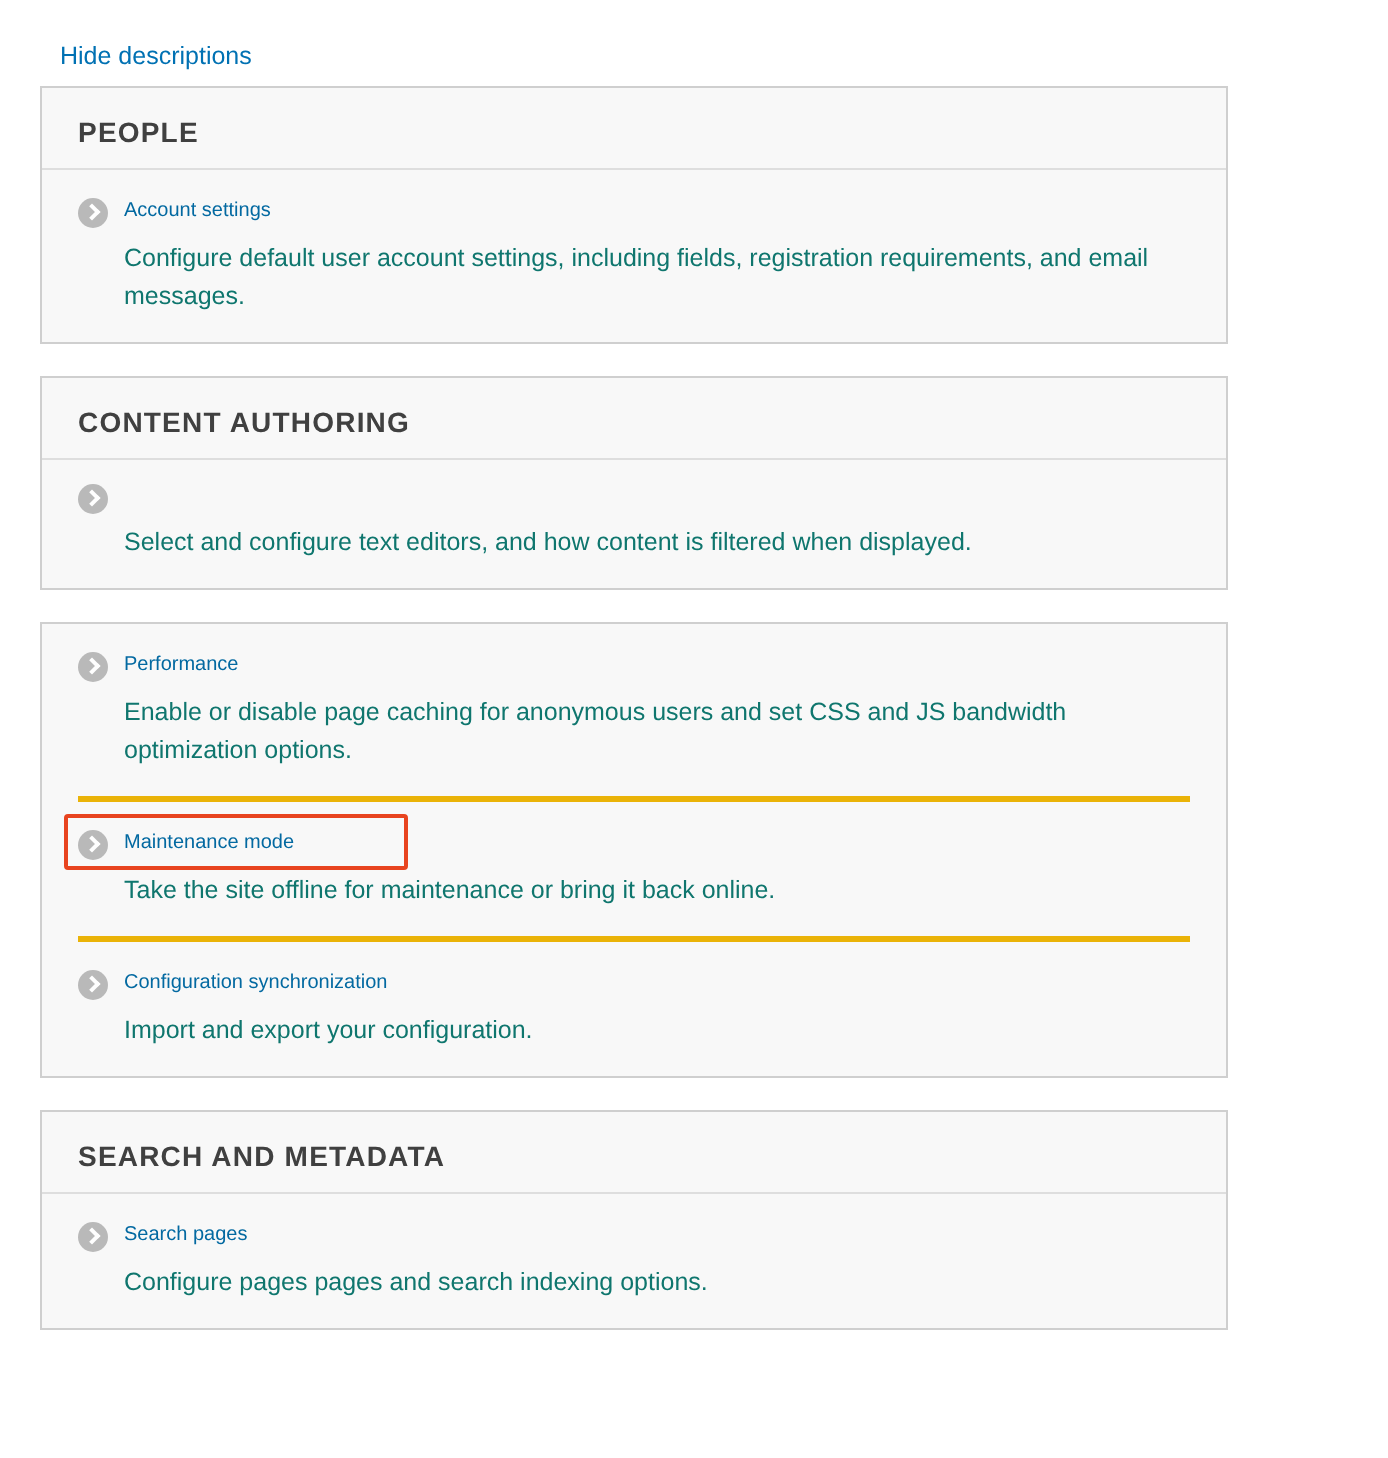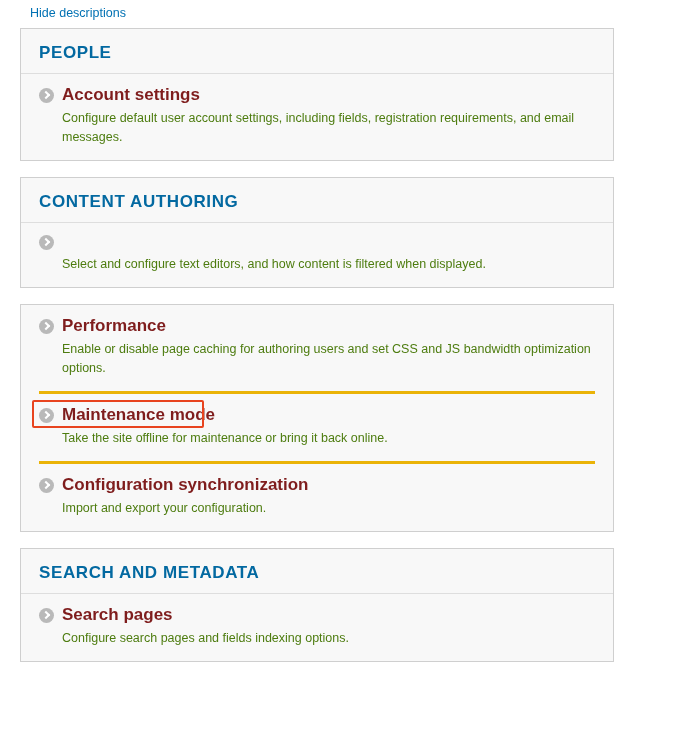--- a/index.html
+++ b/index.html
@@ -13,45 +13,45 @@
     font-family: "Liberation Sans", sans-serif;
     font-size: 13px;
     color: #333333;
     overflow: hidden;
     position: relative;
   }
   .page {
     width: 634px;
     height: 729px;
     box-sizing: border-box;
-    padding: 0 20px;
+    padding: 15px 20px;
     position: relative;
     overflow: hidden;
     border-radius: 14px;
   }
   .toggle-descriptions {
     padding: 6px 10px 8px 10px;
     font-size: 12.5px;
   }
   .toggle-descriptions a {
     color: #0071b3;
     text-decoration: none;
     cursor: pointer;
   }
   .panel {
     border: 1px solid #cfcfcf;
     background: #f8f8f8;
     margin-bottom: 16px;
     box-sizing: border-box;
   }
   .panel-title {
-    font-size: 17px;
+    font-size: 14px;
     font-weight: bold;
     letter-spacing: 0.6px;
-    color: #0369a1;
+    color: #404040;
     text-transform: uppercase;
     padding: 14px 18px 10px 18px;
     border-bottom: 1px solid #dedede;
     margin: 0 0 0 0;
   }
   .panel-body {
     padding: 0 18px;
   }
   .item {
     padding: 12px 0 13px 0;
@@ -80,32 +80,32 @@
     position: absolute;
     left: 4px;
     top: 4px;
     width: 4px;
     height: 4px;
     border-right: 2px solid #ffffff;
     border-bottom: 2px solid #ffffff;
     transform: rotate(-45deg);
   }
   .item-link {
-    color: #7f1d1d;
-    font-size: 17px;
-    font-weight: bold;
+    color: #0369a1;
+    font-size: 10px;
+    font-weight: normal;
     text-decoration: none;
     cursor: pointer;
     line-height: 18px;
   }
   .item-desc {
     margin: 5px 0 0 23px;
     font-size: 12.5px;
     line-height: 19px;
-    color: #4d7c0f;
+    color: #0f766e;
     max-width: 600px;
   }
   .highlight-box {
     position: absolute;
     left: -7px;
     top: -6px;
     right: auto;
     width: 172px;
     height: 28px;
     border: 2px solid #e8441f;
@@ -160,21 +160,21 @@
   </div>
 
   <div class="panel">
     <div class="panel-body">
 
       <div class="item">
         <div class="item-head">
           <span class="bullet"></span>
           <a class="item-link" href="#">Performance</a>
         </div>
-        <div class="item-desc">Enable or disable page caching for authoring users and set CSS and JS bandwidth optimization options.</div>
+        <div class="item-desc">Enable or disable page caching for anonymous users and set CSS and JS bandwidth optimization options.</div>
       </div>
 
 
       <div class="item highlighted">
         <div class="item-head">
           <span class="bullet"></span>
           <a class="item-link" href="#">Maintenance mode</a>
           <span class="highlight-box"></span>
         </div>
         <div class="item-desc">Take the site offline for maintenance or bring it back online.</div>
@@ -192,19 +192,19 @@
   </div>
 
   <div class="panel">
     <div class="panel-title">Search and metadata</div>
     <div class="panel-body">
       <div class="item">
         <div class="item-head">
           <span class="bullet"></span>
           <a class="item-link" href="#">Search pages</a>
         </div>
-        <div class="item-desc">Configure search pages and fields indexing options.</div>
+        <div class="item-desc">Configure pages pages and search indexing options.</div>
       </div>
     </div>
   </div>
 
   <div class="bottom-fade"></div>
 </div>
 
 </body></html>

